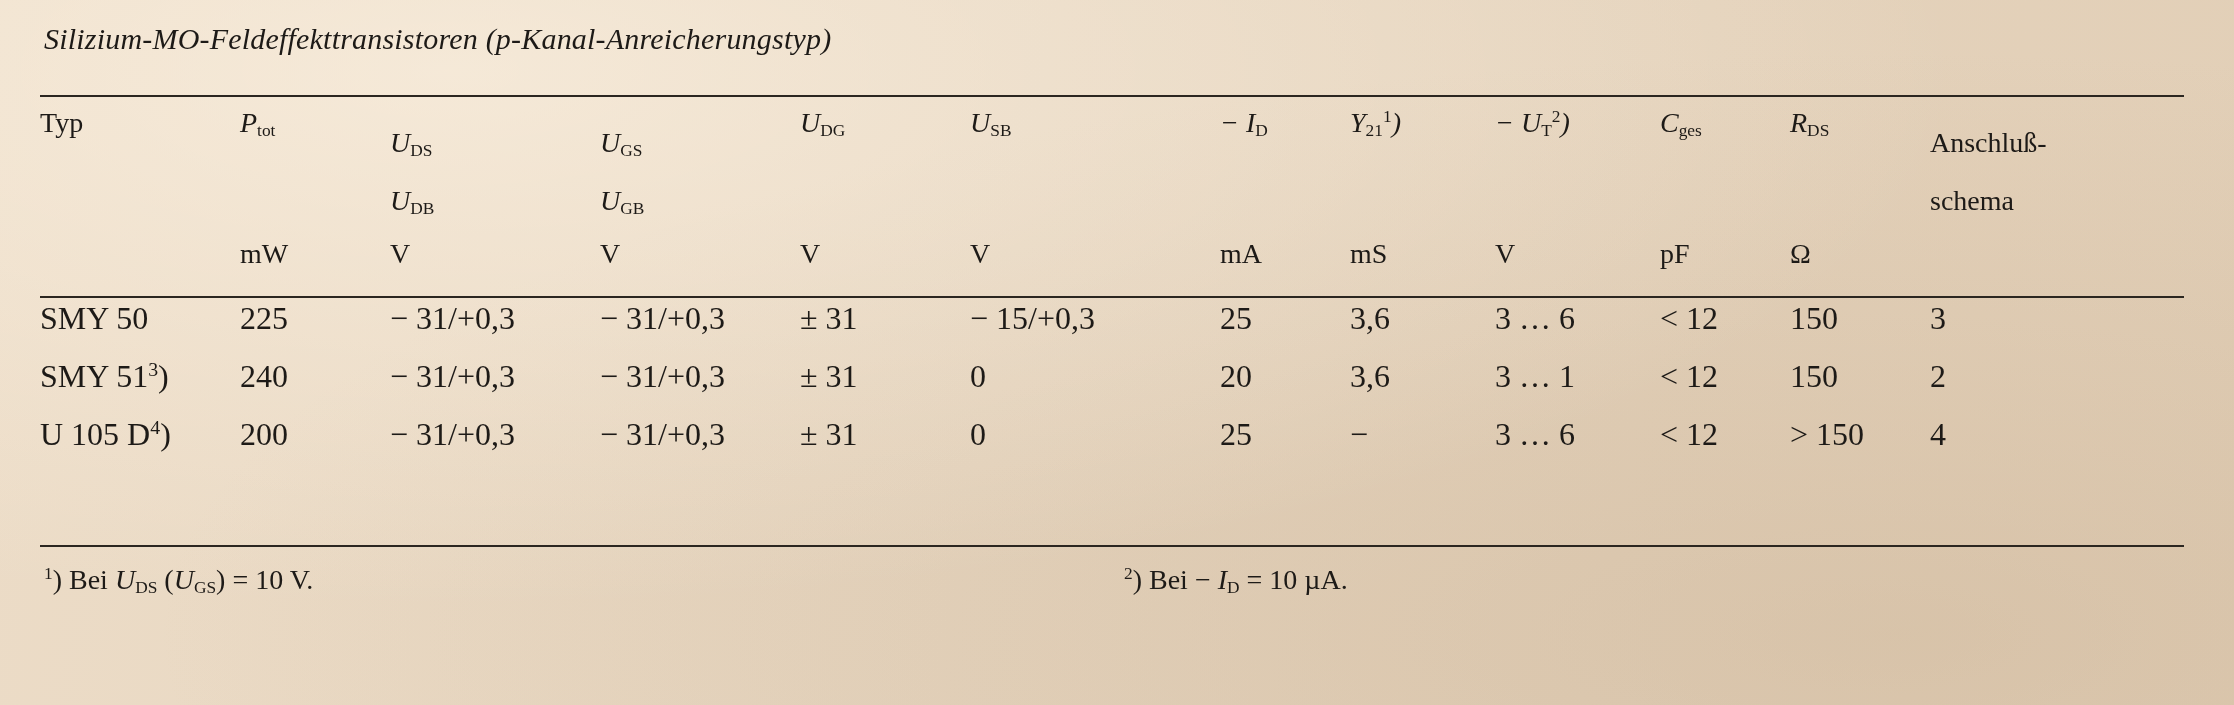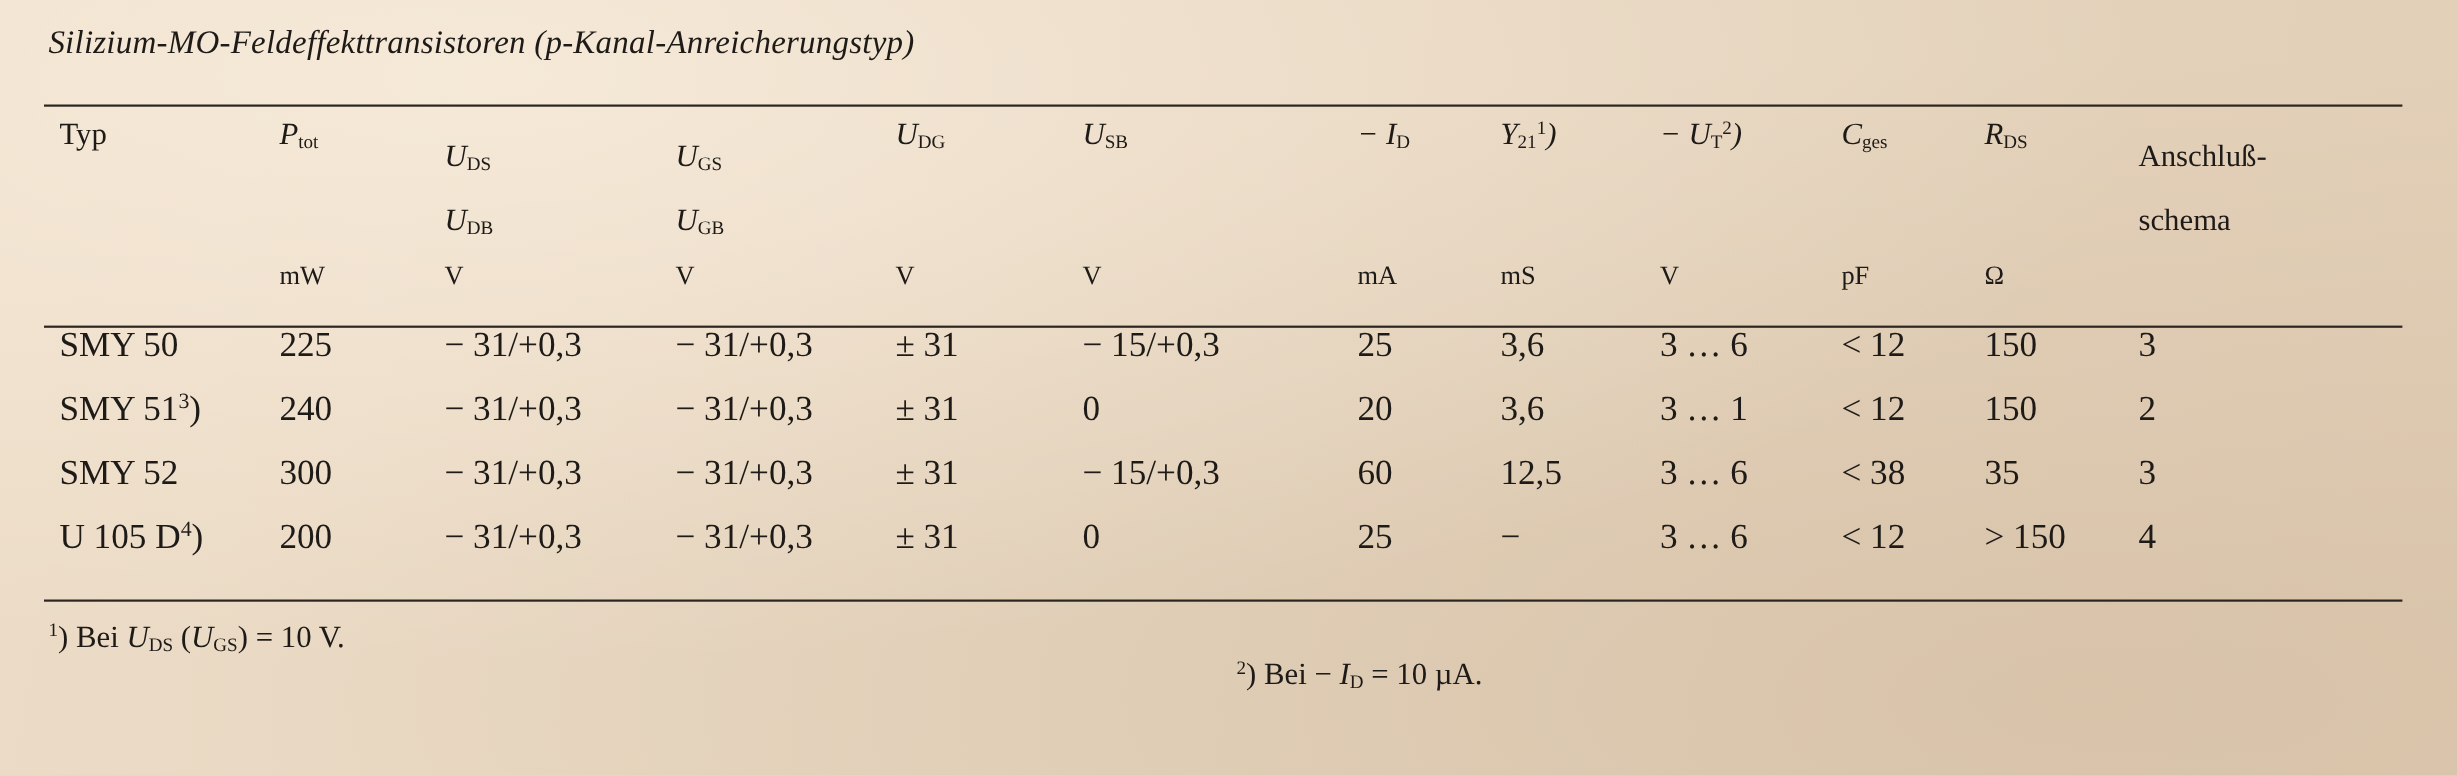--- a/index.html
+++ b/index.html
@@ -52,21 +52,21 @@
   }
   hr.rule.thin {
     border-top-width: 2px;
   }
   #rule-top    { top: 95px; }
   #rule-head   { top: 296px; }
   #rule-body   { top: 545px; }
 
   table {
     position: absolute;
-    left: 54px;
+    left: 40px;
     top: 104px;
     width: 2150px;
     border-collapse: collapse;
     font-size: 27px;
   }
   th, td {
     text-align: left;
     vertical-align: top;
     padding: 0;
     font-weight: normal;
@@ -89,21 +89,21 @@
 
   thead th {
     font-size: 28px;
     line-height: 1.35;
     padding-bottom: 2px;
   }
   .sym { font-style: italic; }
   sub { font-size: 0.62em; font-style: normal; vertical-align: -0.22em; }
   sup { font-size: 0.62em; font-style: normal; vertical-align: 0.55em; }
   .unitrow td {
-    font-size: 24px;
+    font-size: 28px;
     padding-top: 16px;
     padding-bottom: 10px;
   }
   .headline2 { display: block; margin-top: 20px; }
 
   tbody.data tr td {
     font-size: 32px;
     line-height: 1.0;
     padding-top: 13px;
     padding-bottom: 13px;
@@ -118,21 +118,21 @@
     width: 2140px;
     font-size: 28px;
     line-height: 1.55;
   }
   .fn-row {
     display: flex;
   }
   .fn-col {
     width: 50%;
   }
-  .fn-col.right { padding-left: 20px; margin-top: 34px; }
+  .fn-col.right { padding-left: 20px; }
   .fn-item sup { font-size: 0.62em; vertical-align: 0.55em; }
   .fn-item { white-space: nowrap; }
 </style>
 </head>
 <body>
 
 <div id="paper"></div>
 
 <div id="sheet">
 
@@ -242,34 +242,20 @@
           <td>± 31</td>
           <td>0</td>
           <td>20</td>
           <td>3,6</td>
           <td>3 … 1</td>
           <td>&lt; 12</td>
           <td>150</td>
           <td>2</td>
         </tr>
         <tr>
-          <td>SMY 52</td>
-          <td>300</td>
-          <td>− 31/+0,3</td>
-          <td>− 31/+0,3</td>
-          <td>± 31</td>
-          <td>− 15/+0,3</td>
-          <td>60</td>
-          <td>12,5</td>
-          <td>3 … 6</td>
-          <td>&lt; 38</td>
-          <td>35</td>
-          <td>3</td>
-        </tr>
-        <tr>
           <td>U 105 D<sup>4</sup>)</td>
           <td>200</td>
           <td>− 31/+0,3</td>
           <td>− 31/+0,3</td>
           <td>± 31</td>
           <td>0</td>
           <td>25</td>
           <td>−</td>
           <td>3 … 6</td>
           <td>&lt; 12</td>

